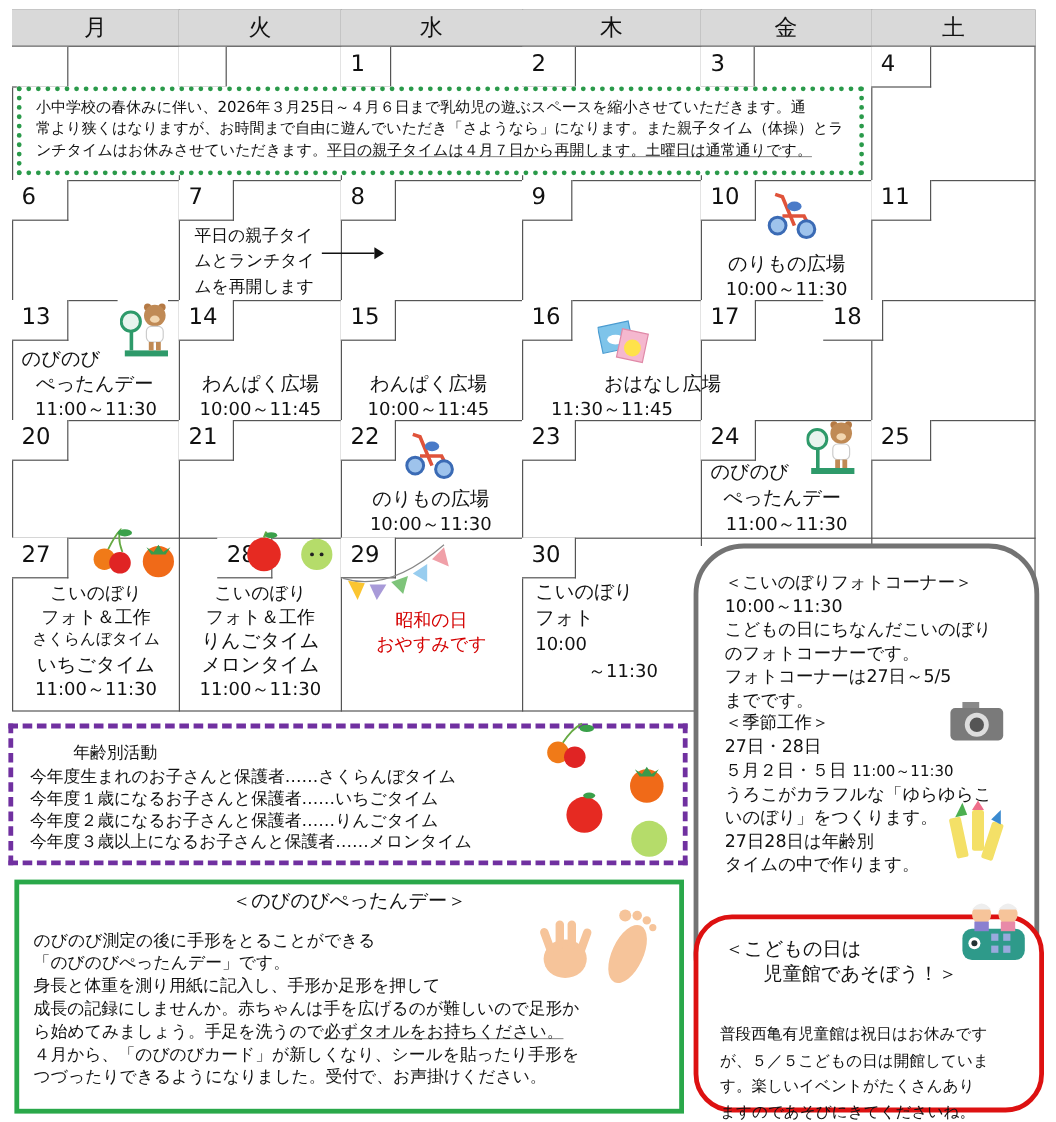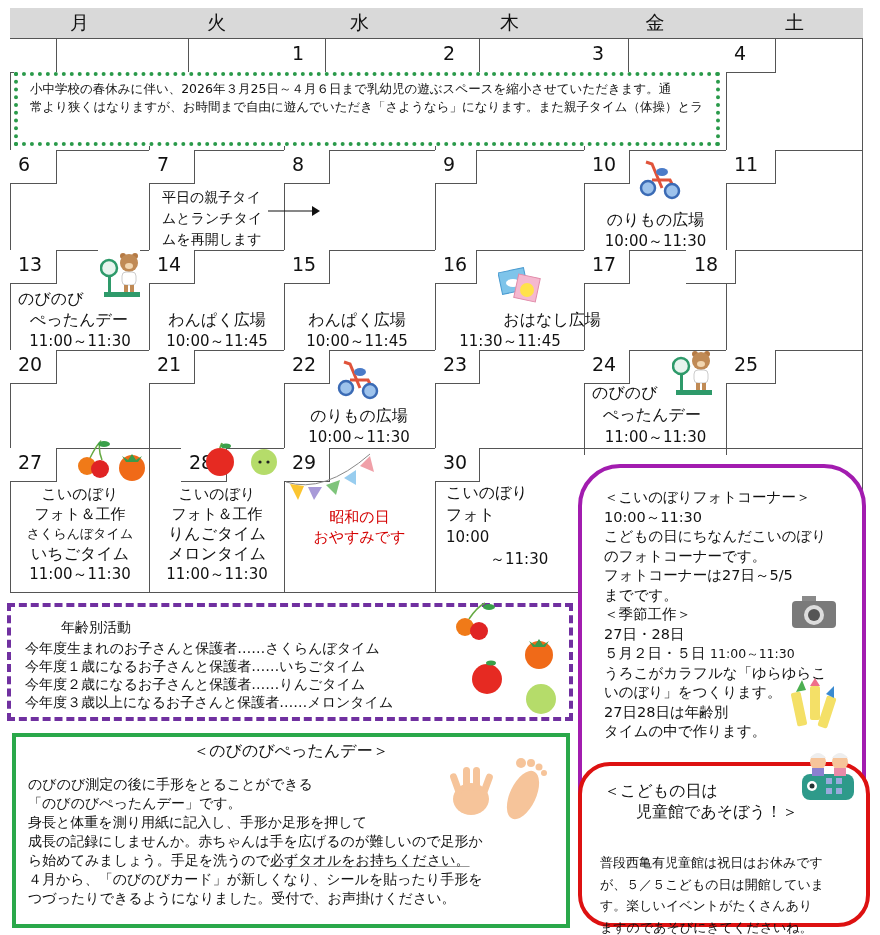--- a/index.html
+++ b/index.html
@@ -10,21 +10,21 @@
   .vline{position:absolute;width:1px;background:#555;}
   .hline{position:absolute;height:1px;background:#555;}
   .dnum{position:absolute;height:34px;border-right:1px solid #555;border-bottom:1px solid #555;box-sizing:border-box;font-size:19px;padding-left:8px;line-height:28px;background:#fff;}
   .ctext{position:absolute;text-align:center;white-space:nowrap;}
   .evt{font-size:16px;}
   .tm{font-size:15px;}
   .notice{position:absolute;left:14px;top:72px;width:706px;height:74px;border:4px dotted #2a9a4a;box-sizing:border-box;background:#fff;font-size:12.5px;line-height:18px;padding:4px 10px 0 12px;}
   .notice u{text-decoration-color:#999;}
   .box-purple{position:absolute;left:7px;top:603px;width:566px;height:118px;border:4px dashed #7030a0;box-sizing:border-box;background:#fff;}
   .box-green{position:absolute;left:12px;top:733px;width:558px;height:195px;border:4px solid #2aa84a;box-sizing:border-box;background:#fff;}
-  .box-blue{position:absolute;left:578px;top:464px;width:288px;height:385px;border:4px solid #a21caf;border-radius:42px;box-sizing:border-box;background:#fff;}
+  .box-blue{position:absolute;left:578px;top:453px;width:288px;height:385px;border:4px solid #737373;border-radius:42px;box-sizing:border-box;background:#fff;}
   .box-red{position:absolute;left:578px;top:762px;width:292px;height:165px;border:4px solid #d11;border-radius:32px;box-sizing:border-box;background:#fff;}
   .ico{position:absolute;}
 </style>
 </head>
 <body>
 
 <div class="grid"></div>
 
 <div class="hdr" style="left:10px;width:140px;">月</div>
 <div class="hdr" style="left:149px;width:136px;">火</div>
@@ -48,20 +48,21 @@
 <div class="dnum" style="left:10px;top:39px;width:47px;"></div>
 <div class="dnum" style="left:149px;top:39px;width:40px;"></div>
 <div class="dnum" style="left:284px;top:39px;width:42px;">1</div>
 <div class="dnum" style="left:435px;top:39px;width:45px;">2</div>
 <div class="dnum" style="left:584px;top:39px;width:45px;">3</div>
 <div class="dnum" style="left:726px;top:39px;width:50px;">4</div>
 
 <div class="notice">
   <div>小中学校の春休みに伴い、2026年３月25日～４月６日まで乳幼児の遊ぶスペースを縮小させていただきます。通</div>
   <div>常より狭くはなりますが、お時間まで自由に遊んでいただき「さようなら」になります。また親子タイム（体操）とラ</div>
+  <div><span>ンチタイムはお休みさせていただきます。</span><u>平日の親子タイムは４月７日から再開します。土曜日は通常通りです。</u></div>
 </div>
 
 <div class="dnum" style="left:10px;top:150px;width:47px;">6</div>
 <div class="dnum" style="left:149px;top:150px;width:46px;">7</div>
 <div class="dnum" style="left:284px;top:150px;width:46px;">8</div>
 <div class="dnum" style="left:435px;top:150px;width:42px;">9</div>
 <div class="dnum" style="left:584px;top:150px;width:46px;">10</div>
 <div class="dnum" style="left:726px;top:150px;width:50px;">11</div>
 
 <div class="abs" style="left:162px;top:187px;font-size:14px;line-height:21px;">

